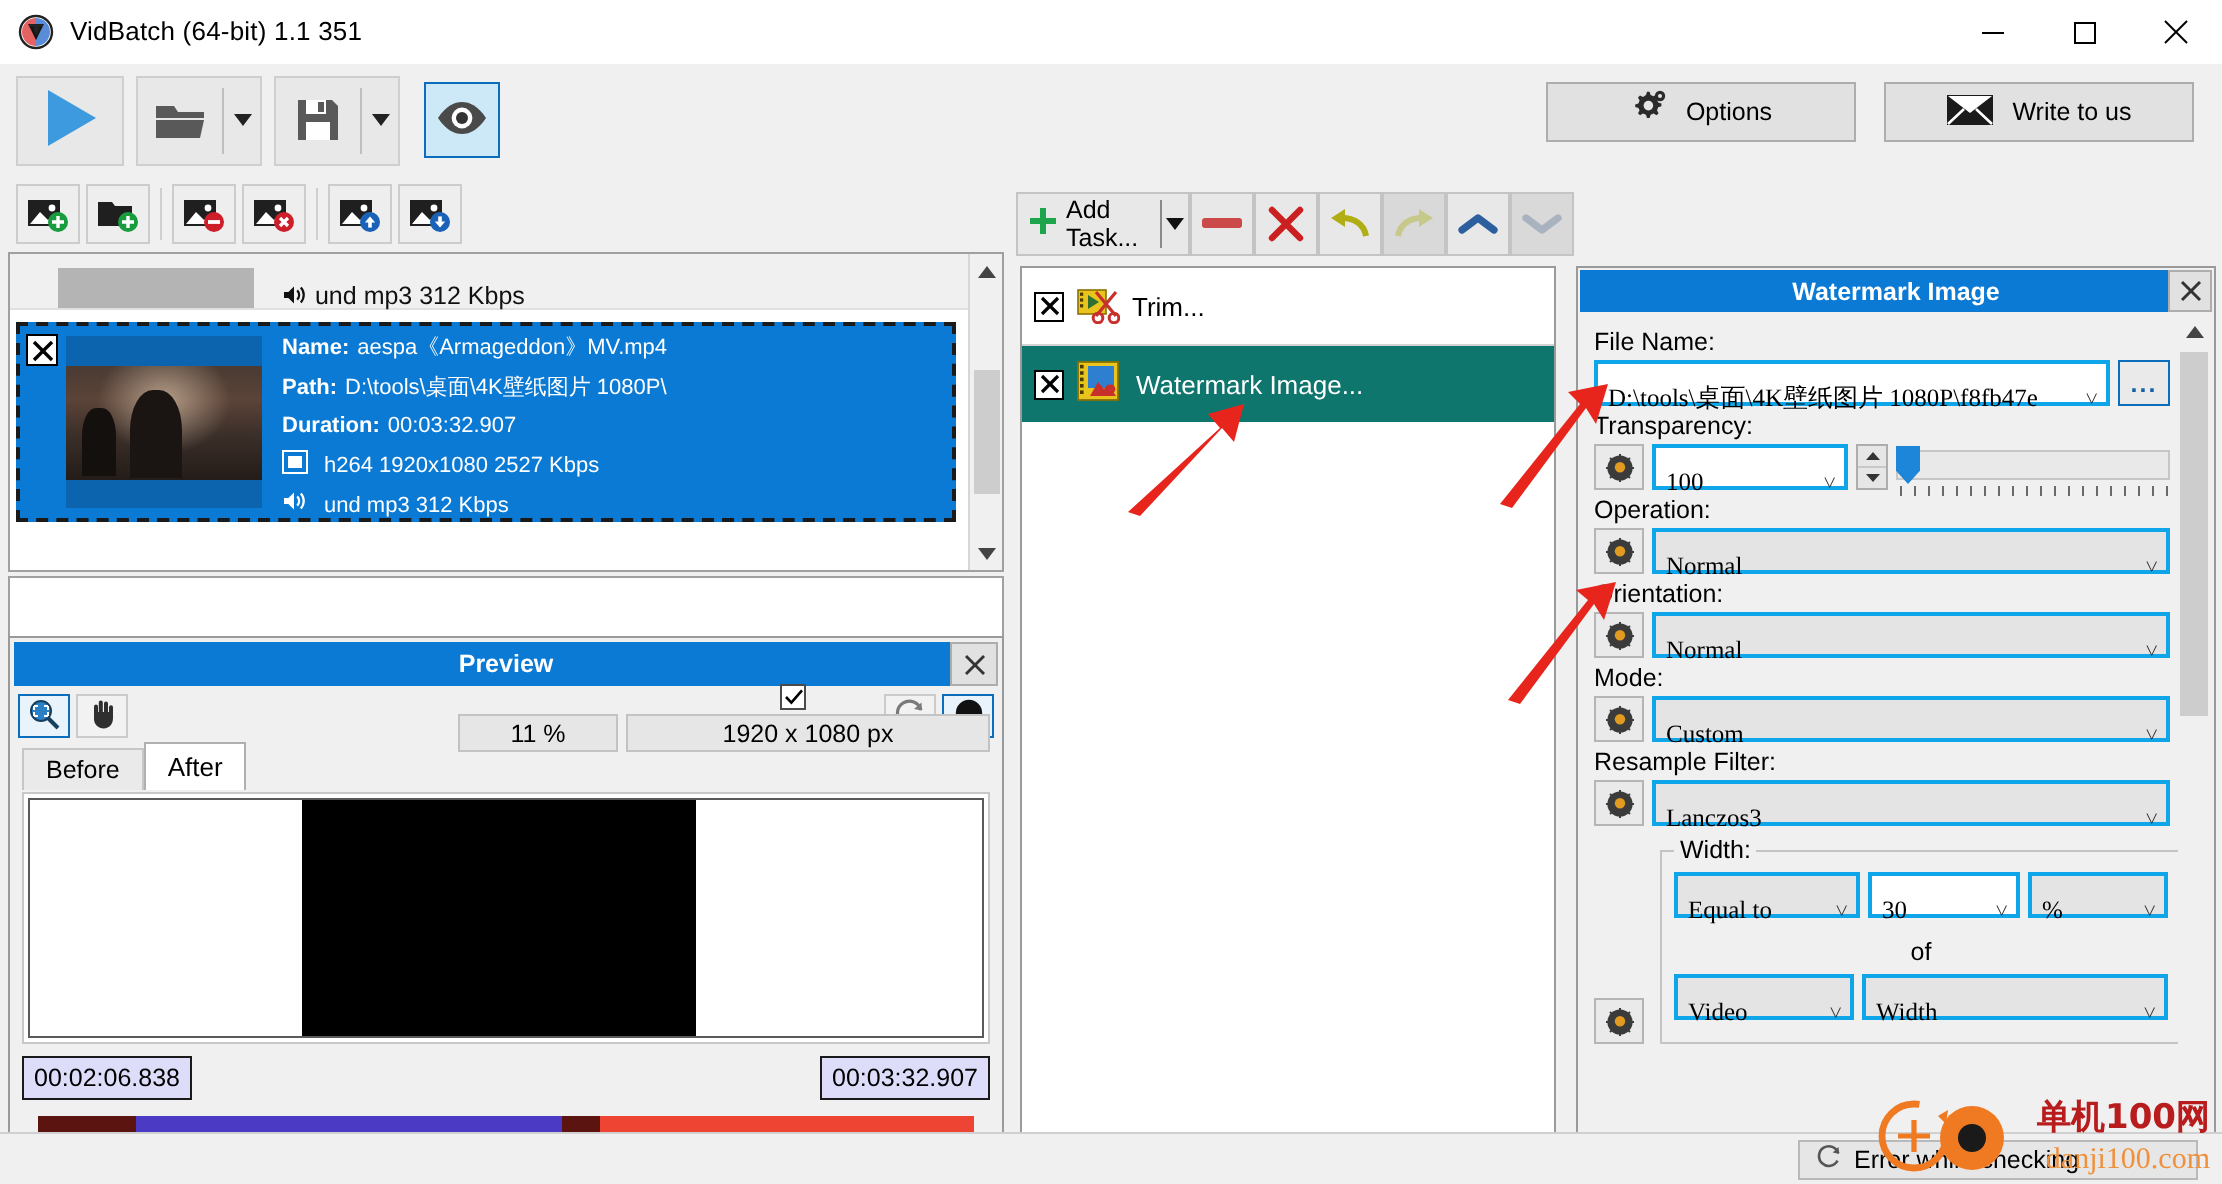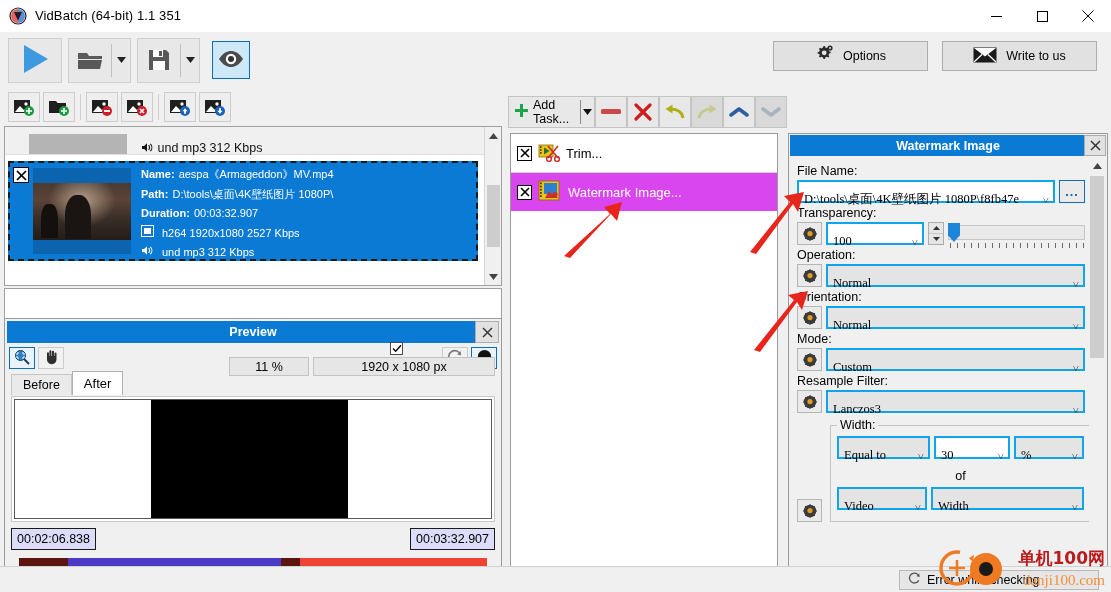--- a/index.html
+++ b/index.html
@@ -162,21 +162,21 @@
   .tt-addtask { height:32px; background:#e8e8e8; border:1px solid #c4c4c4; display:flex; align-items:center; }
   .tt-addtask .lbl { display:flex; align-items:center; gap:4px; padding:0 6px 0 5px; font-size:12.5px; }
   .tt-addtask .div { width:1px; height:24px; background:#8a8a8a; }
   .tt-addtask .dd { width:18px; display:flex; align-items:center; justify-content:center; }
   .tt-gap { width:6px; }
   .tt-gap2 { width:5px; }
 
   .tasklist { position:absolute; left:2px; top:40px; width:268px; height:455px;
               background:#fff; border:1px solid #9a9a9a; }
   .task-row { height:38px; display:flex; align-items:center; padding-left:6px; gap:6px; }
-  .task-row.sel { background:#d946ef; color:#fff; }
+  .task-row.sel { background:#0f766e; color:#fff; }
   .task-x { width:15px; height:15px; background:#fff; border:1px solid #000;
             display:flex; align-items:center; justify-content:center; flex:0 0 auto; }
   .task-label { font-size:13px; }
   .task-sep { height:1px; background:#d4d4d4; }
 
   
   .right-col { position:absolute; left:788px; top:133px; width:320px; height:434px;
                background:#f0f0f0; border:1px solid #9a9a9a; }
   .rp-head { height:21px; background:#0b7ad4; color:#fff; font-weight:bold; font-size:12.5px;
              display:flex; align-items:center; justify-content:center; position:relative; margin:1px; }

